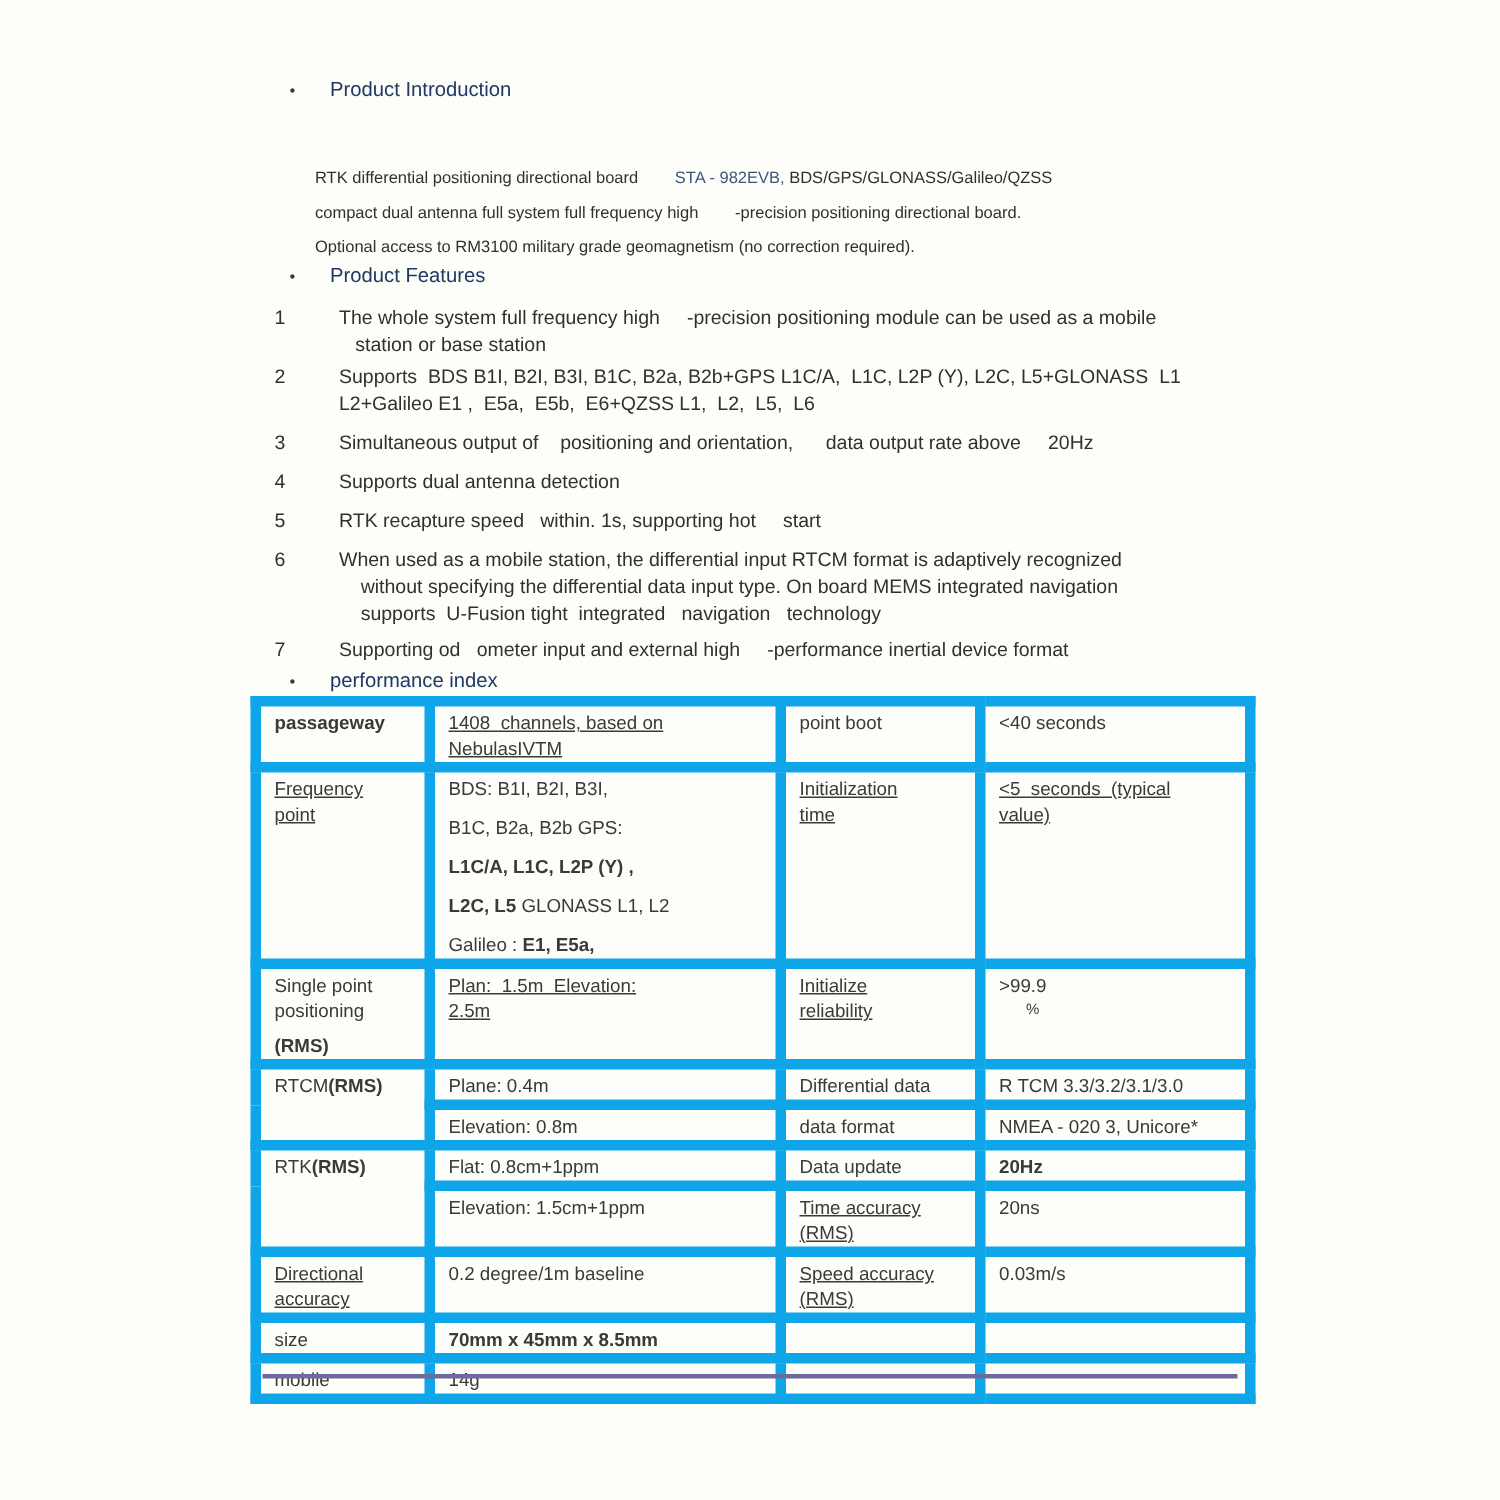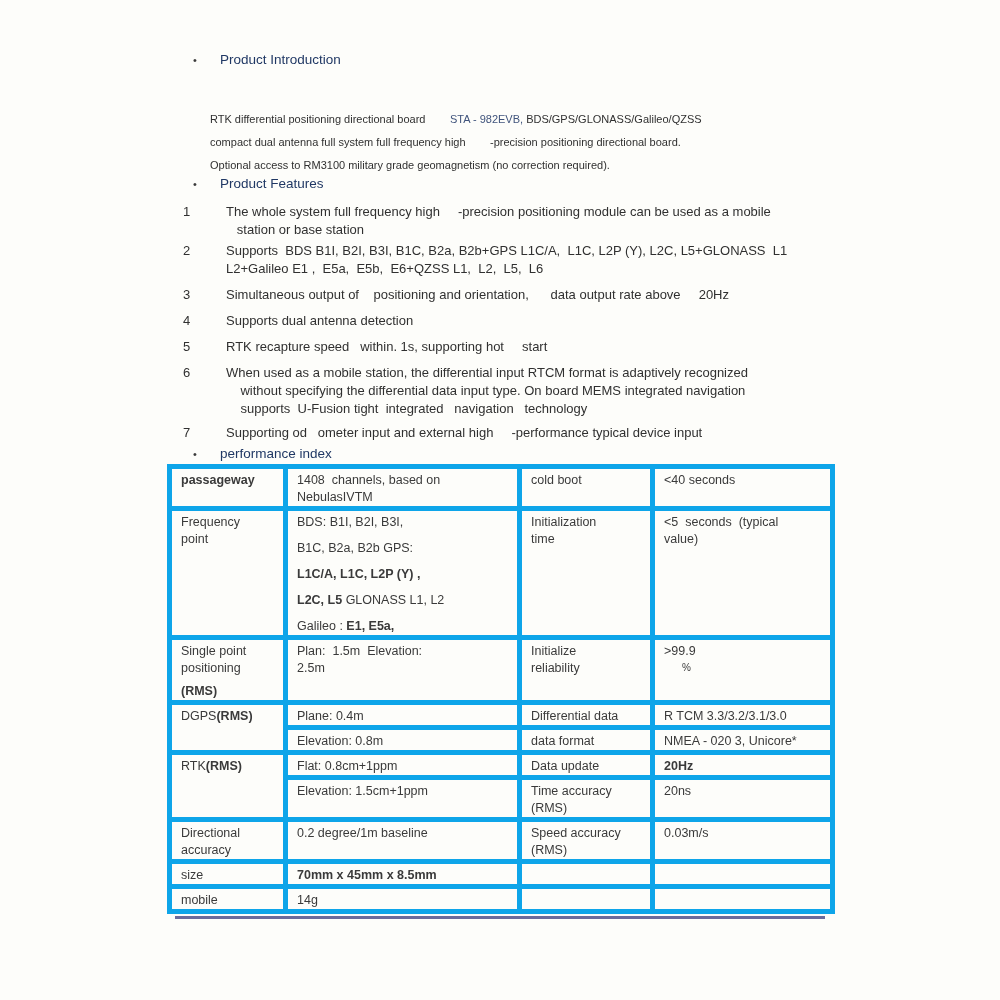--- a/index.html
+++ b/index.html
@@ -33,27 +33,27 @@
   .feature .num { width: 27px; flex: none; }
   .feature:nth-of-type(2) .num { font-size: 15px; }
   .feature .txt { white-space: pre-wrap; width: 640px; margin-left: 16px; }
 
   table.perf {
     position: absolute; left: 167px; top: 464px;
     width: 663px; border-collapse: collapse; table-layout: fixed;
     font-size: 12.5px; color: #3a3a3a;
   }
   table.perf td {
-    border: 5px solid #0ea5e9;
+    border: 7px solid #0ea5e9;
     vertical-align: top;
     padding: 3px 7px 0 9px;
     line-height: 17px;
     overflow: hidden;
   }
-  .pre { white-space: pre-wrap; }
+  .pre { white-space: pre-wrap; text-decoration: underline; }
   .b { font-weight: bold; }
   .lh23 { line-height: 23px; }
   .freq-line { margin-bottom: 9px; }
   .rms-label { margin-top: 6px; }
   .pct { font-size: 10px; margin-left: 18px; line-height: 15px; }
 
   .rule {
     position: absolute; left: 175px; top: 916px;
     width: 650px; height: 3px; background: #6b6b9c;
   }
@@ -100,41 +100,41 @@
     <span class="txt">RTK recapture speed   within. 1s, supporting hot     start</span>
   </div>
   <div class="feature" style="top:364px">
     <span class="num">6</span>
     <span class="txt">When used as a mobile station, the differential input RTCM format is adaptively recognized
     without specifying the differential data input type. On board MEMS integrated navigation
     supports  U-Fusion tight  integrated   navigation   technology</span>
   </div>
   <div class="feature" style="top:424px">
     <span class="num">7</span>
-    <span class="txt">Supporting od   ometer input and external high     -performance typical device input</span>
+    <span class="txt">Supporting od   ometer input and external high     -performance inertial device format</span>
   </div>
 
   <div class="heading" style="top:446px">
     <span class="bullet">•</span>
     <span>performance index</span>
   </div>
 
   <table class="perf">
     <colgroup>
       <col style="width:116px">
         <col style="width:234px">
         <col style="width:133px">
         <col style="width:180px">
     </colgroup>
     <tbody>
       <tr style="height:42px">
         <td class="b">passageway</td>
         <td class="pre">1408  channels, based on
 NebulasIVTM</td>
-        <td>cold boot</td>
+        <td>point boot</td>
         <td>&lt;40   seconds</td>
       </tr>
 
       <tr style="height:121px">
         <td class="pre">Frequency
 point</td>
         <td>
           <div class="freq-line">BDS:  B1I,  B2I,  B3I,</div>
           <div class="freq-line">B1C,  B2a,  B2b GPS:</div>
           <div class="freq-line b">L1C/A,  L1C,  L2P (Y) ,</div>
@@ -157,21 +157,21 @@
 2.5m</td>
         <td class="pre">Initialize
 reliability</td>
         <td>
           <div>&gt;99.9</div>
           <div class="pct">%</div>
         </td>
       </tr>
 
       <tr style="height:22px">
-        <td rowspan="2"><span>DGPS</span><span class="b">(RMS)</span></td>
+        <td rowspan="2"><span>RTCM</span><span class="b">(RMS)</span></td>
         <td>Plane:  0.4m</td>
         <td>Differential data</td>
         <td>R TCM 3.3/3.2/3.1/3.0</td>
       </tr>
       <tr style="height:22px">
         <td>Elevation:  0.8m</td>
         <td>data format</td>
         <td>NMEA - 020 3, Unicore*</td>
       </tr>
 

